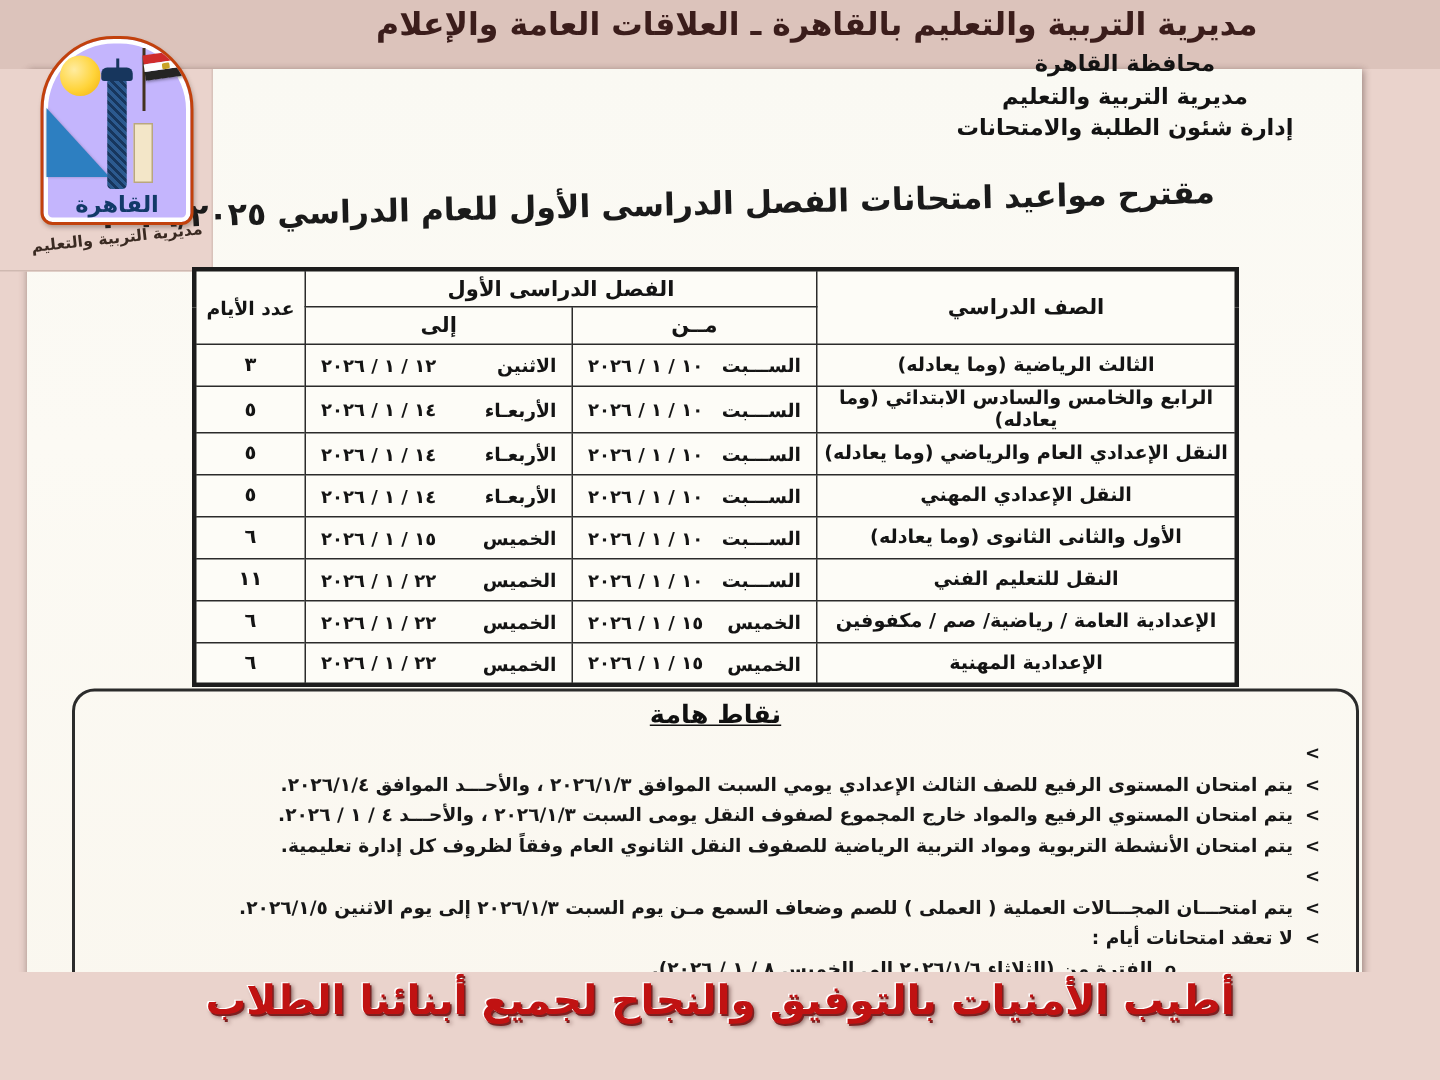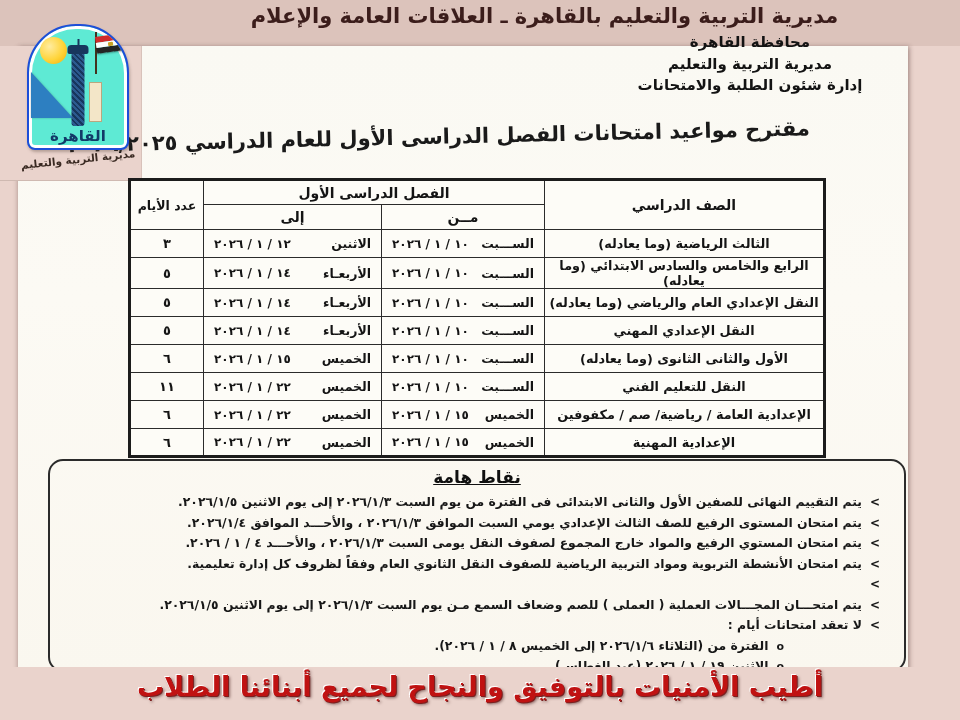--- a/index.html
+++ b/index.html
@@ -24,22 +24,22 @@
     box-shadow:0 2px 5px rgba(100,75,70,.45), 2px 0 4px rgba(100,75,70,.25);
   }
   .corner{
     position:absolute;left:0;top:46px;width:141px;height:134px;background:#ead3cc;
     border-bottom:1px solid #cfb9b1;border-right:1px solid #d8c2ba;
   }
 
   
   .logo{position:absolute;left:14px;top:24px;width:128px;text-align:center;z-index:5;}
   .arch{
-    position:relative;width:98px;height:122px;margin:0 auto;background:#5eead4;
-    border:2px solid #1d4ed8;border-radius:49px 49px 8px 8px;overflow:hidden;
+    position:relative;width:98px;height:122px;margin:0 auto;background:#c4b5fd;
+    border:2px solid #c2410c;border-radius:49px 49px 8px 8px;overflow:hidden;
     box-shadow:inset 0 0 0 3px #ffffff, 1px 2px 3px rgba(80,60,50,.35);
   }
   .sun{position:absolute;left:11px;top:11px;width:27px;height:27px;border-radius:50%;
     background:radial-gradient(circle at 35% 35%,#ffeca0,#ffd43a 55%,#f2ae06);}
   .pole{position:absolute;right:30px;top:6px;width:2px;height:42px;background:#43321f;}
   .flag{position:absolute;right:3px;top:9px;width:28px;height:17px;transform:rotate(-8deg);
     box-shadow:0 1px 2px rgba(0,0,0,.35);}
   .flag i{display:block;height:33.4%;}
   .f-red{background:#cf2b2b;} .f-white{background:#fdfdfd;position:relative;} .f-black{background:#242424;}
   .f-white::after{content:"";position:absolute;left:50%;top:50%;width:5px;height:4px;margin:-2px 0 0 -2px;background:#c9a227;border-radius:1px;}
@@ -85,21 +85,21 @@
   }
   .notes-title{text-align:center;font-size:17px;font-weight:bold;text-decoration:underline;
     margin-top:6px;color:#101010;}
   .notes-list{padding:5px 24px 0 16px;font-size:12.4px;font-weight:bold;color:#171717;}
   .note{display:flex;gap:8px;line-height:20.5px;align-items:baseline;}
   .note .mark{flex:0 0 auto;font-size:12px;}
   .note.sub{padding-right:96px;line-height:19px;}
   .note.sub .mark{font-size:11px;}
 
   
-  .footerband{position:absolute;left:0;top:648px;width:960px;height:46px;background:#ead3cc;margin-top:19px;}
+  .footerband{position:absolute;left:0;top:648px;width:960px;height:46px;background:#ead3cc;}
   .footer-text{
     text-align:center;direction:rtl;margin-top:4px;font-size:27px;font-weight:bold;color:#c01212;
     text-shadow:-1px -1px 0 #ffffff,1px 1px 0 #7c2020,2px 2px 3px rgba(60,20,20,.55);
     white-space:nowrap;
   }
 </style>
 </head>
 <body>
 
 <div class="stage">
@@ -284,21 +284,20 @@
           <td class="days-cell">٦</td>
         </tr>
       </tbody>
   </table>
 
   <div class="notes">
     <div class="notes-title">نقاط هامة</div>
     <div class="notes-list">
         <div class="note">
           <span class="mark" dir="ltr">&lt;</span>
-          <span class="txt">يتم التقييم النهائى للصفين الأول والثانى الابتدائى فى الفترة من يوم السبت ٢٠٢٦/١/٣ إلى يوم الاثنين ٢٠٢٦/١/٥.</span>
         </div>
         <div class="note">
           <span class="mark" dir="ltr">&lt;</span>
           <span class="txt">يتم امتحان المستوى الرفيع للصف الثالث الإعدادي يومي السبت الموافق ٢٠٢٦/١/٣ ، والأحـــد الموافق ٢٠٢٦/١/٤.</span>
         </div>
         <div class="note">
           <span class="mark" dir="ltr">&lt;</span>
           <span class="txt">يتم امتحان المستوي الرفيع والمواد خارج المجموع لصفوف النقل يومى السبت ٢٠٢٦/١/٣ ، والأحـــد ٤ / ١ / ٢٠٢٦.</span>
         </div>
         <div class="note">

